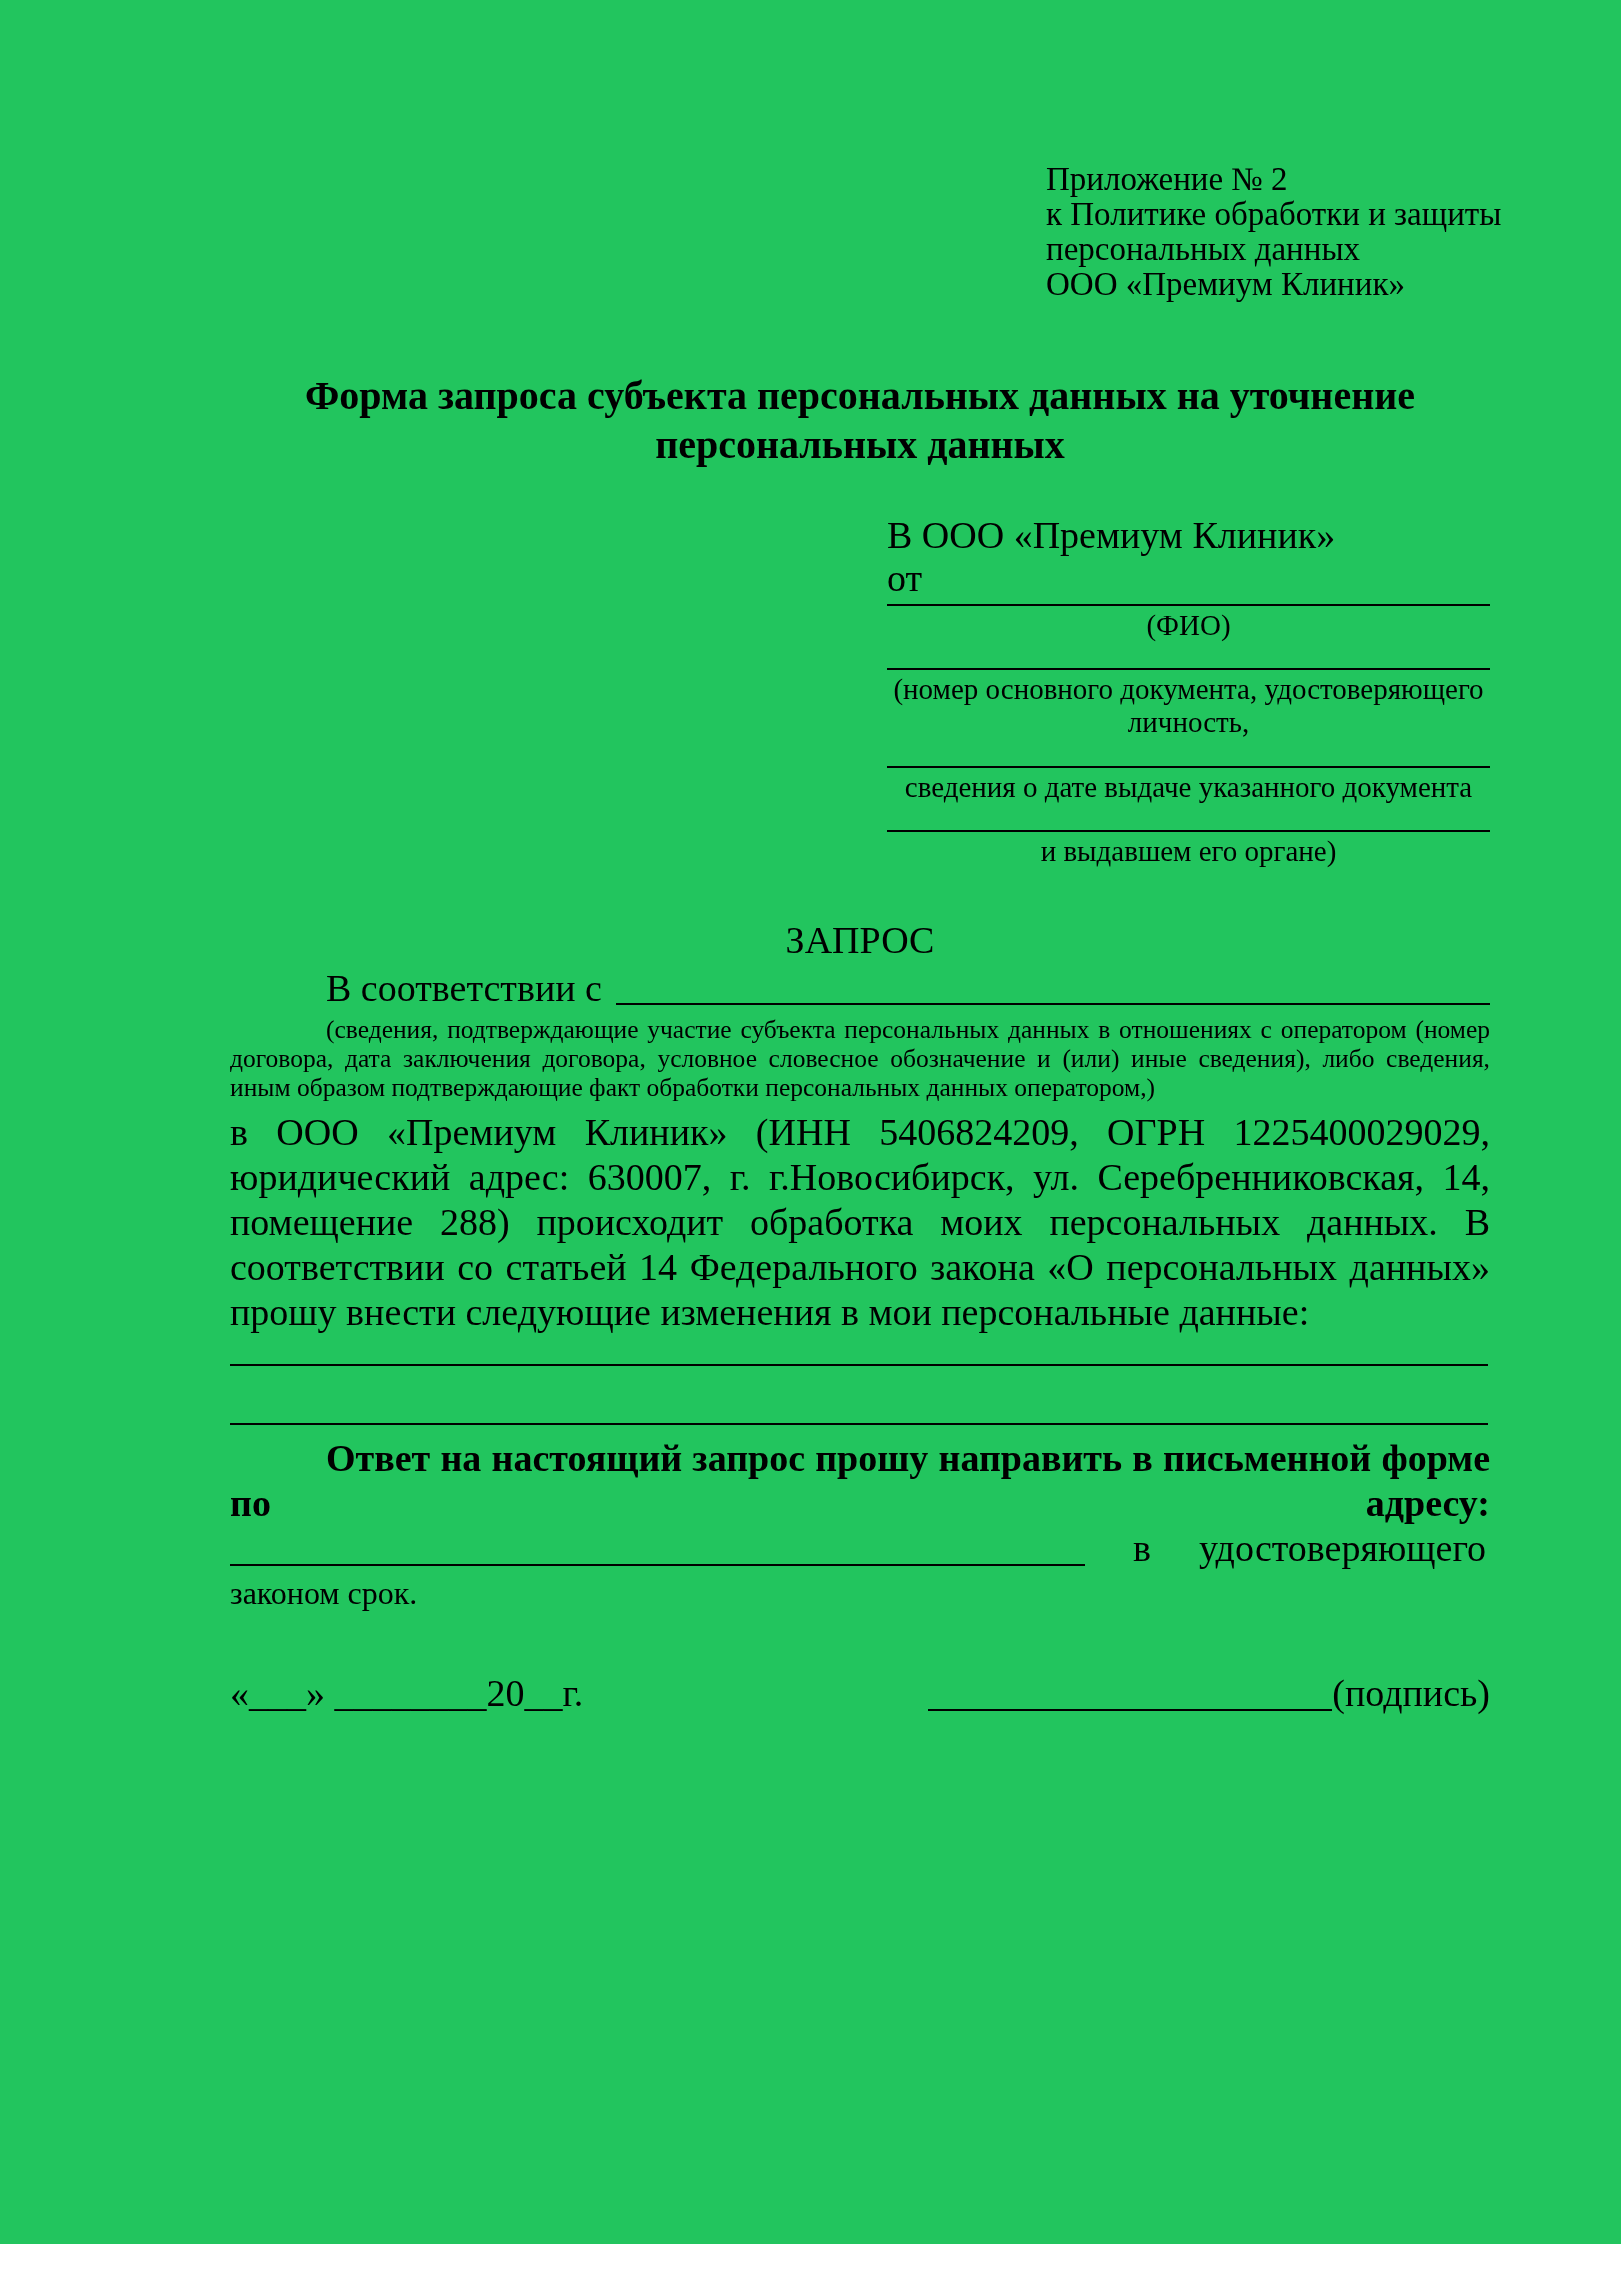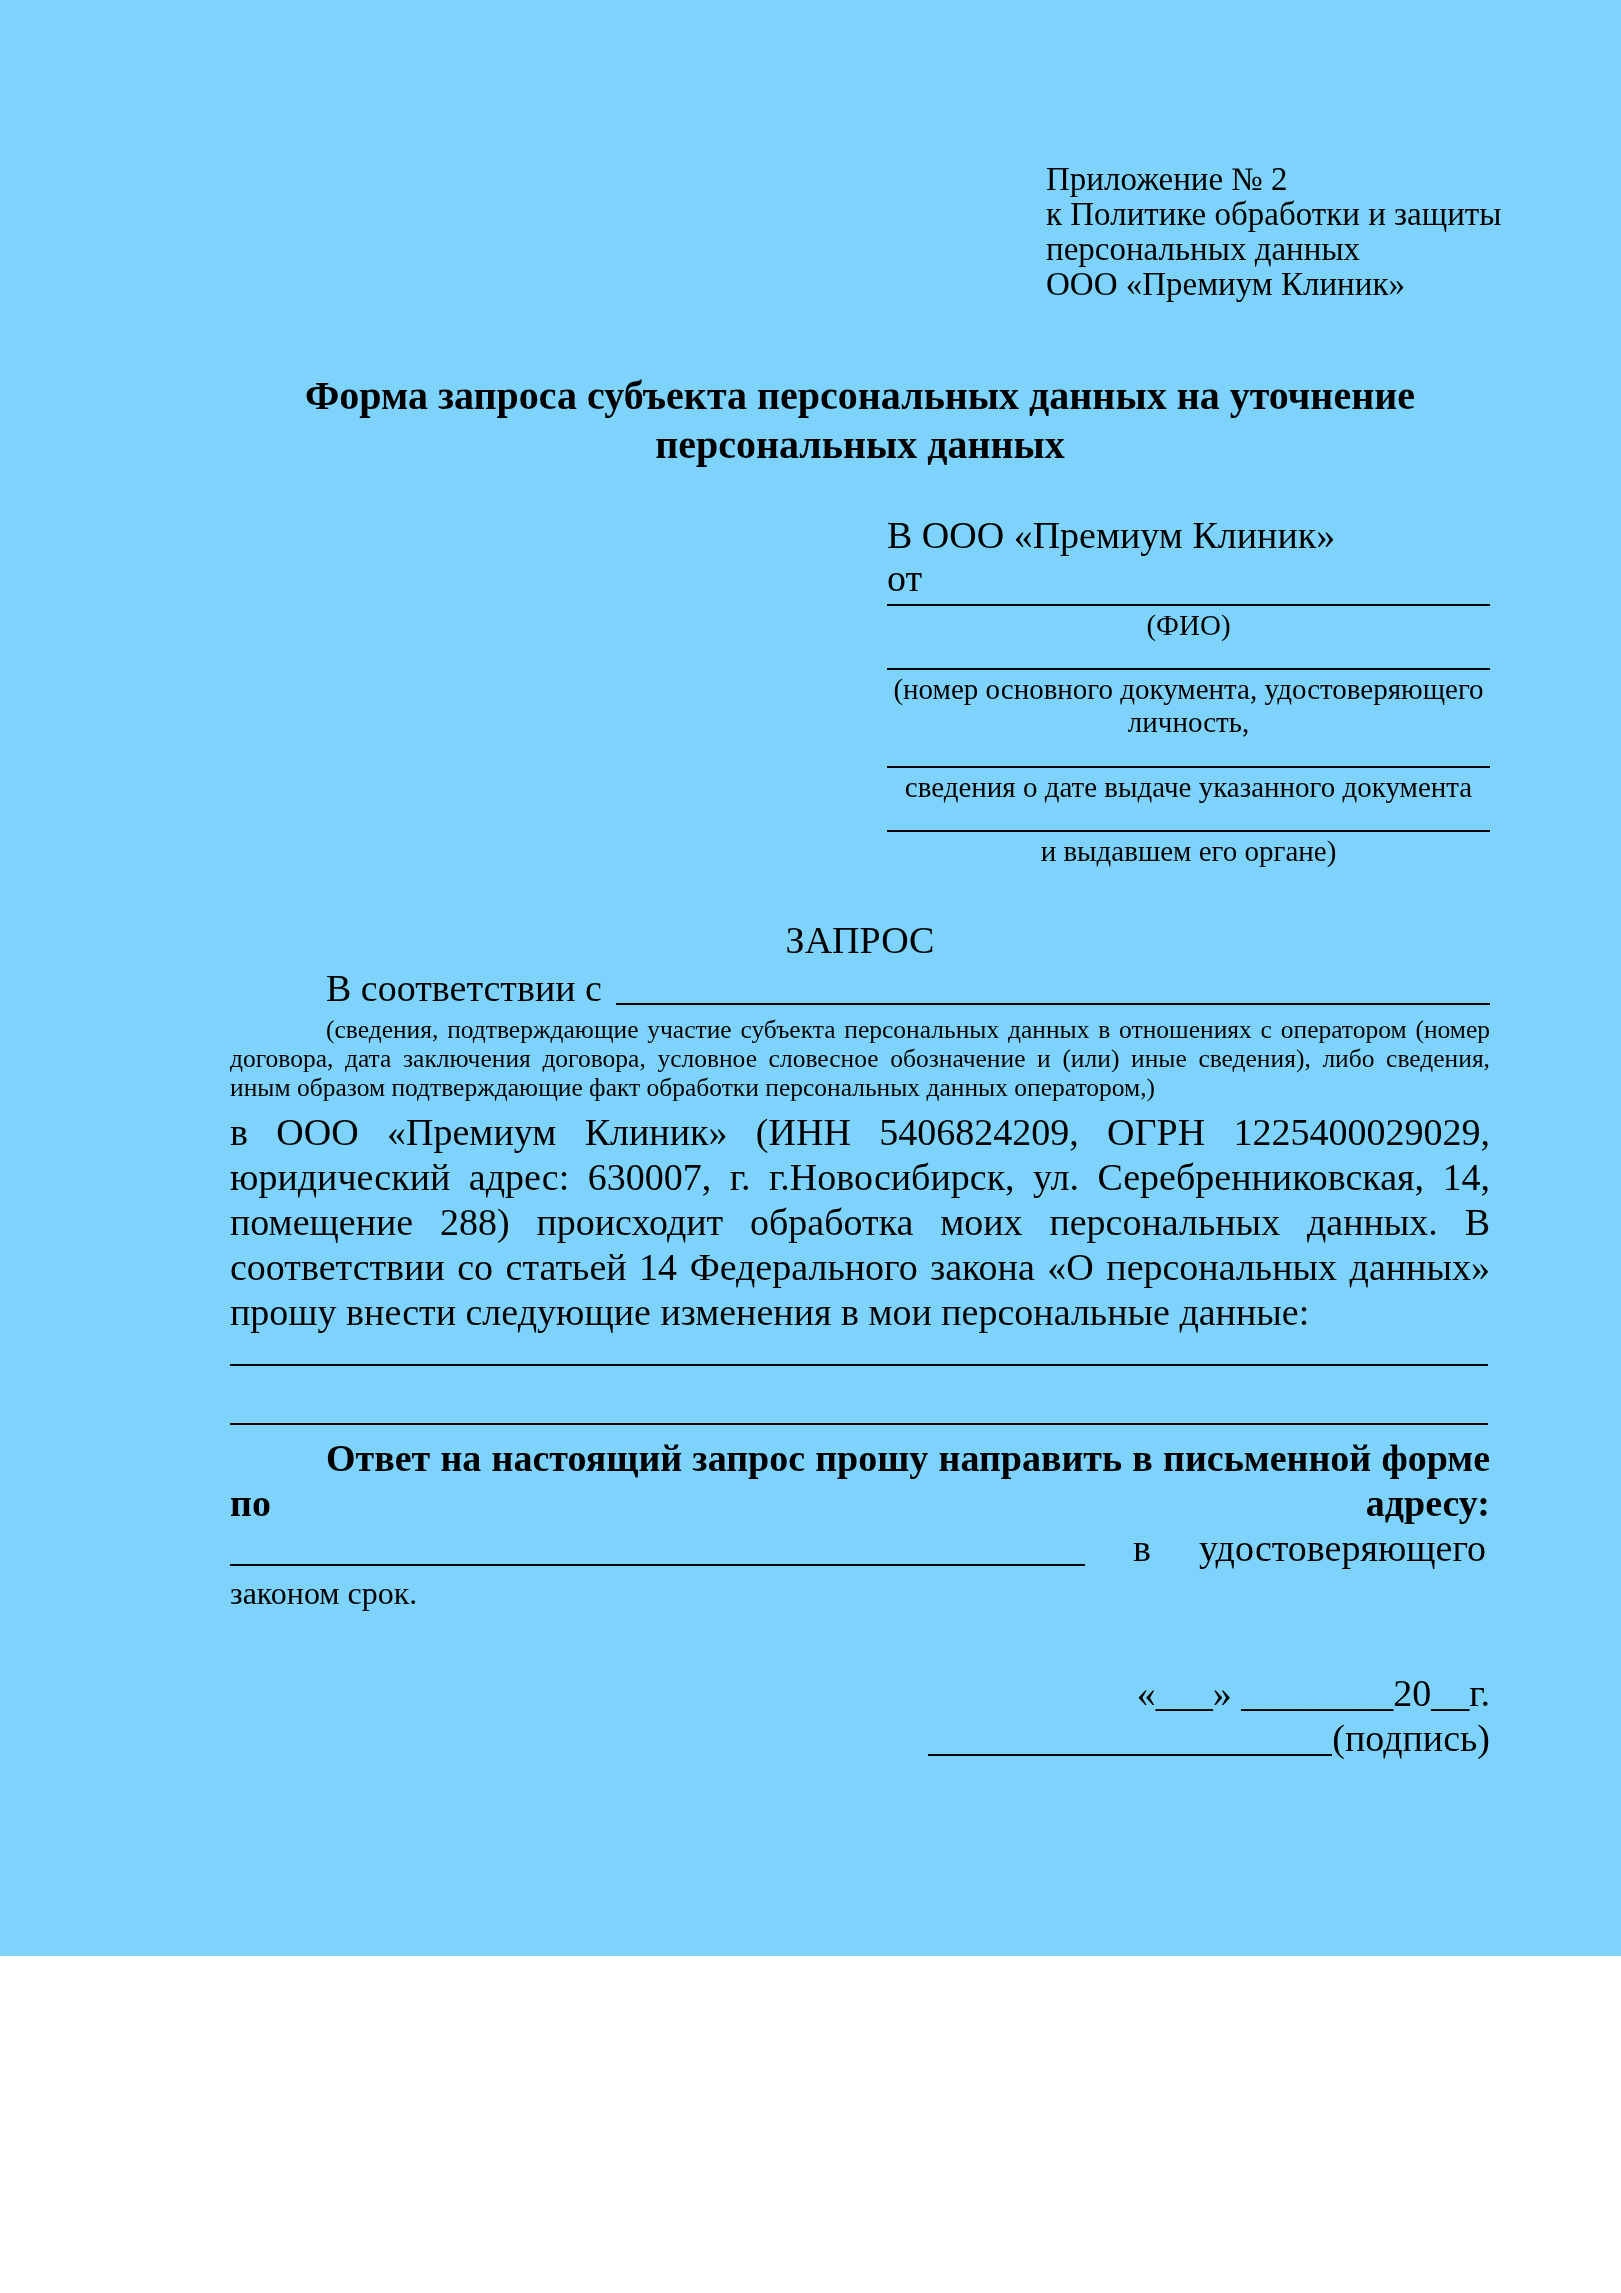--- a/index.html
+++ b/index.html
@@ -3,22 +3,22 @@
 <meta charset="utf-8">
 <style>
   html, body {
     margin: 0;
     padding: 0;
     background: #ffffff;
   }
   .page {
     position: relative;
     width: 1621px;
-    height: 1956px;
-    background: #7dd3fc;
+    height: 2244px;
+    background: #22c55e;
     color: #000000;
     font-family: "Liberation Serif", "DejaVu Serif", serif;
     box-sizing: border-box;
     padding: 162px 131px 0 230px;
     overflow: hidden;
   }
   
   .header-note {
     margin-left: 816px;
     font-size: 33px;
@@ -124,21 +124,20 @@
     line-height: 45px;
   }
   
   .sig-row {
     display: flex;
     justify-content: space-between;
     align-items: flex-end;
     margin-top: 55px;
     font-size: 38px;
     line-height: 45px;
-    flex-direction: column;
   }
   .sig-right {
     display: flex;
     align-items: flex-end;
   }
   .sig-blank {
     width: 404px;
     border-bottom: 2.9px solid #000000;
     margin-bottom: 5.9px;
   }

